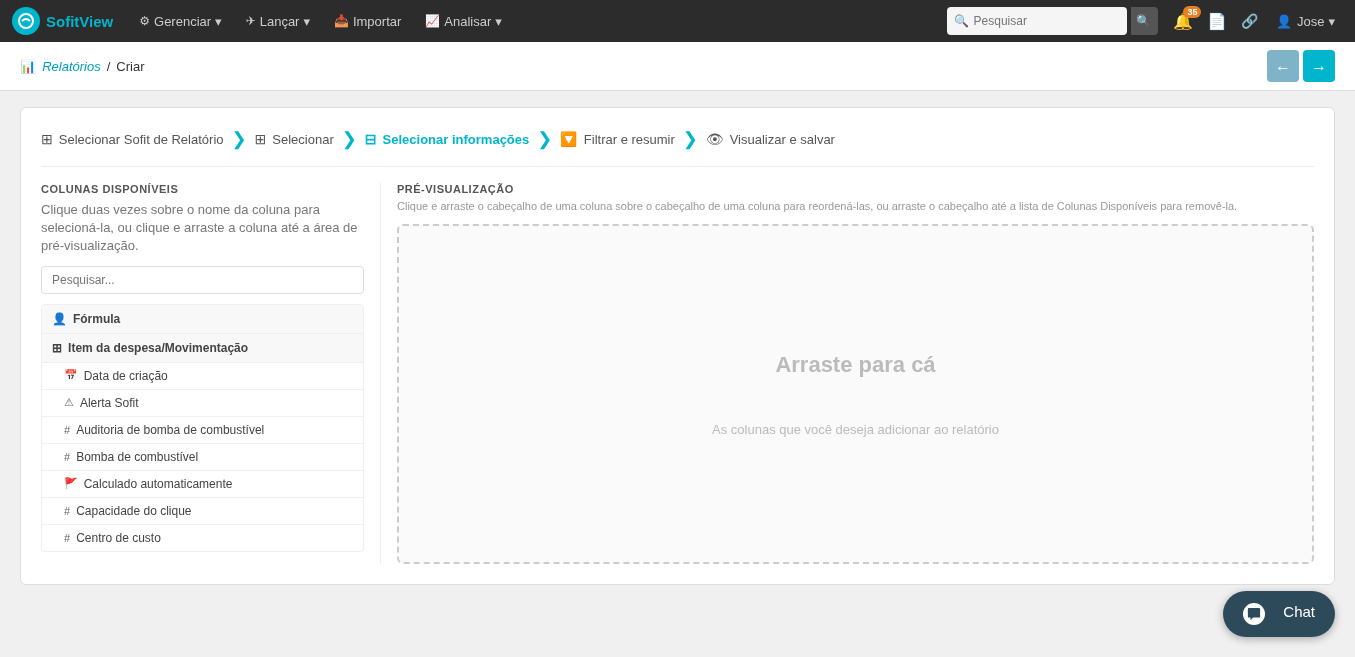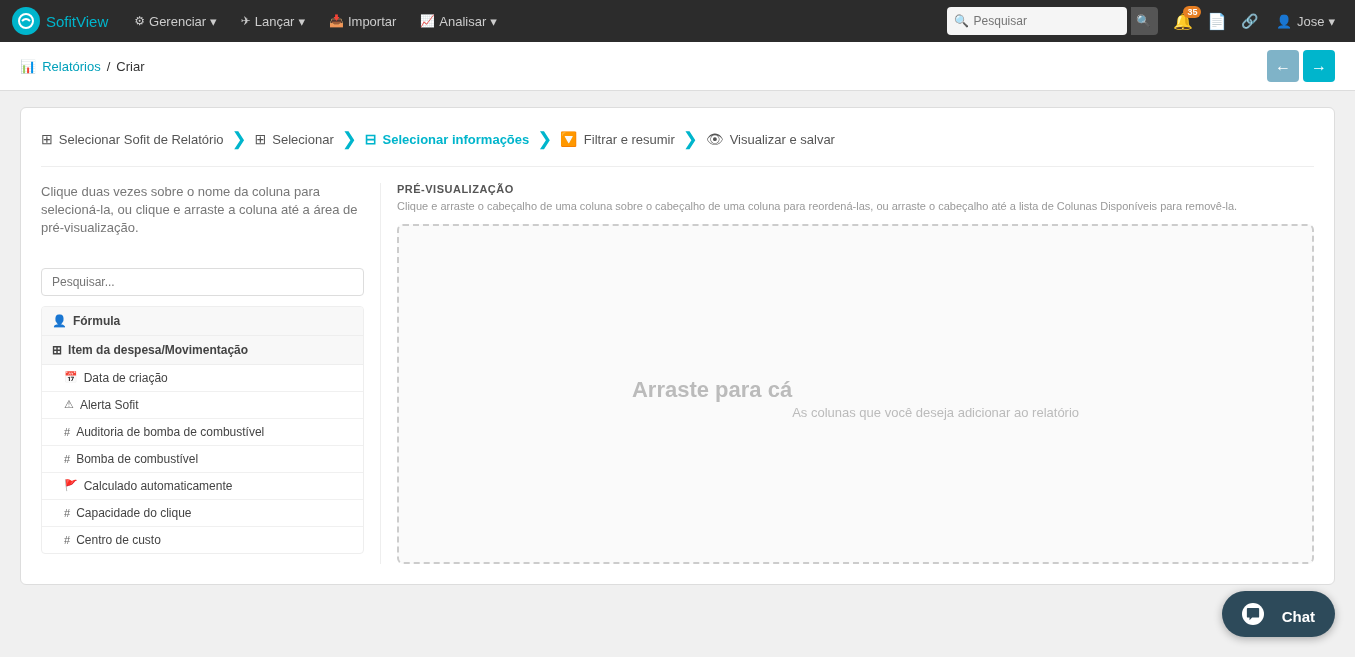--- a/index.html
+++ b/index.html
@@ -21,21 +21,21 @@
       margin-right: 12px;
     }
     .topnav .logo-circle {
       width: 28px; height: 28px;
       background: #00b5cc;
       border-radius: 50%;
       display: flex; align-items: center; justify-content: center;
       color: white; font-weight: bold; font-size: 13px;
       margin-right: 6px;
     }
-    .topnav .logo-text { color: white; font-size: 15px; font-weight: normal; }
+    .topnav .logo-text { color: white; font-size: 15px; font-weight: bold; }
     .topnav .logo-text span { color: #00b5cc; }
     .topnav .nav-item {
       display: flex; align-items: center; gap: 4px;
       padding: 4px 10px;
       color: #ccc;
       cursor: pointer;
       font-size: 13px;
       border-radius: 3px;
     }
     .topnav .nav-item .icon { font-size: 12px; }
@@ -78,21 +78,21 @@
     
     .breadcrumb-bar {
       background: #fff;
       border-bottom: 1px solid #ddd;
       padding: 8px 20px;
       display: flex; align-items: center; justify-content: space-between;
     }
     .breadcrumb-bar .bc-left {
       display: flex; align-items: center; gap: 6px; font-size: 13px;
     }
-    .breadcrumb-bar a { color: #00a0ba; text-decoration: none; }
+    .breadcrumb-bar a { color: #00a0ba; text-decoration: none; font-style: italic; }
     .breadcrumb-bar .bc-right {
       display: flex; gap: 4px;
     }
     .nav-arrow-btn {
       width: 32px; height: 32px;
       border: none; border-radius: 4px;
       cursor: pointer; display: flex; align-items: center; justify-content: center;
       font-size: 16px; color: white;
     }
     .nav-arrow-btn.back { background: #7fb3c8; }
@@ -144,21 +144,21 @@
     }
     .section-desc {
       font-size: 13px; color: #777; margin-bottom: 10px; line-height: 1.4;
     }
     .search-input-wrap {
       position: relative; margin-bottom: 10px;
     }
     .search-input-wrap input {
       width: 100%; padding: 6px 10px;
       border: 1px solid #ddd; border-radius: 4px;
-      font-size: 12px; color: #999; outline: none; margin-top: 20px;
+      font-size: 12px; color: #999; outline: none;
     }
 
     .column-list {
       border: 1px solid #eee; border-radius: 4px; overflow: hidden;
       max-height: 320px; overflow-y: auto;
     }
     .col-group-header {
       display: flex; align-items: center; gap: 6px;
       padding: 7px 10px;
       background: #f8f8f8;
@@ -182,41 +182,41 @@
     
     .preview-title {
       font-size: 11px; font-weight: bold; color: #555;
       text-transform: uppercase; margin-bottom: 4px; letter-spacing: 0.5px;
     }
     .preview-desc {
       font-size: 11px; color: #999; margin-bottom: 10px; line-height: 1.4;
     }
     .preview-drop-area {
       border: 2px dashed #ccc; border-radius: 6px;
-      display: flex; flex-direction: row; align-items: center; justify-content: center;
+      display: flex; flex-direction: column; align-items: center; justify-content: center;
       min-height: 340px;
       background: #fafafa;
     }
     .preview-drop-text-main {
       font-size: 22px; color: #bbb; font-weight: bold; margin-bottom: 8px;
     }
     .preview-drop-text-sub {
       font-size: 13px; color: #bbb; margin-top: 36px;
     }
 
     
     .chat-btn {
       position: fixed; bottom: 20px; right: 20px;
       background: #2d4a5a;
       color: white;
       border: none; border-radius: 30px;
       padding: 12px 20px;
-      display: flex; align-items: flex-end; gap: 18px;
+      display: flex; align-items: flex-start; gap: 18px;
       cursor: pointer;
-      font-size: 15px; font-weight: bold;
+      font-size: 15px; font-weight: normal;
       box-shadow: 0 2px 8px rgba(0,0,0,0.3);
     }
     .chat-btn .chat-bubble-icon {
       width: 22px; height: 22px;
       background: white;
       border-radius: 50%;
       display: flex; align-items: center; justify-content: center;
     }
     .chat-btn .chat-bubble-icon svg { width: 14px; height: 14px; }
   </style>
@@ -318,20 +318,21 @@
       <span class="step-arrow">❯</span>
       <div class="step">
         <span class="step-icon">👁</span>
         <span>Visualizar e salvar</span>
       </div>
     </div>
 
     <div class="columns-layout">
 
       <div class="col-left">
+        <div class="section-title">COLUNAS DISPONÍVEIS</div>
         <div class="section-desc">Clique duas vezes sobre o nome da coluna para selecioná-la, ou clique e arraste a coluna até a área de pré-visualização.</div>
 
         <div class="search-input-wrap">
           <input type="text" placeholder="Pesquisar..." style="">
         </div>
 
         <div class="column-list">
 
           <div class="col-group-header">
             <span>👤</span>

